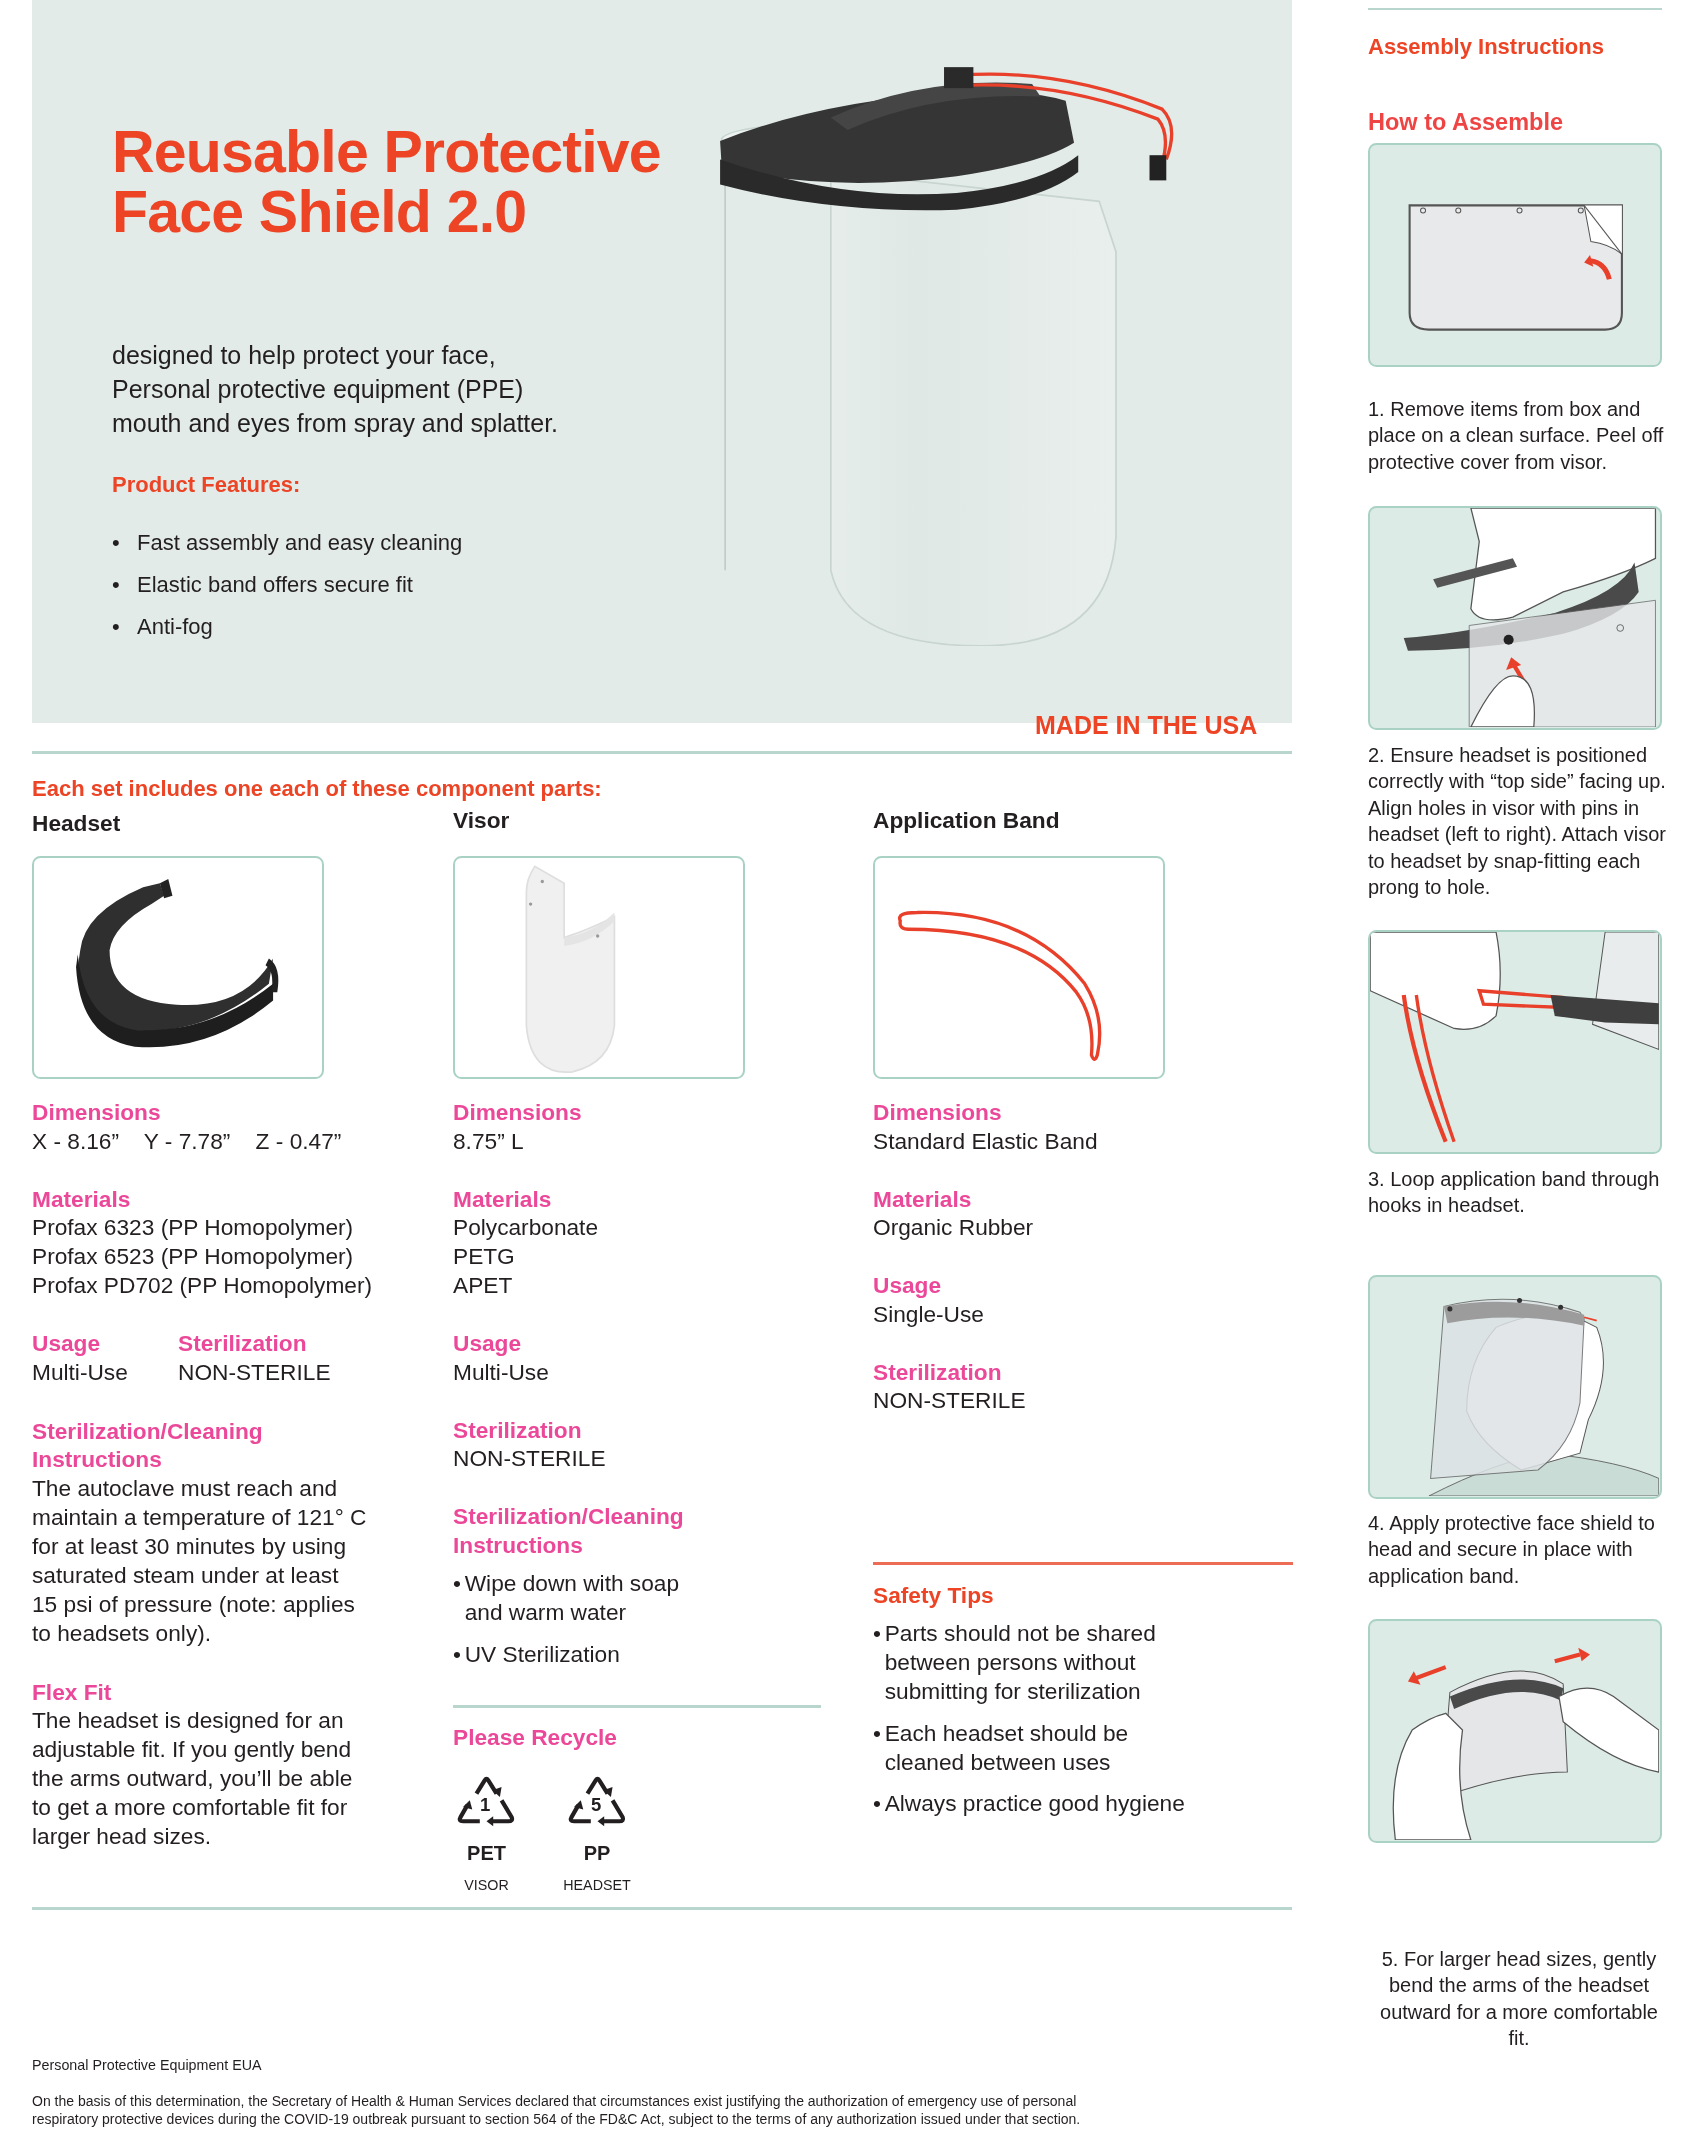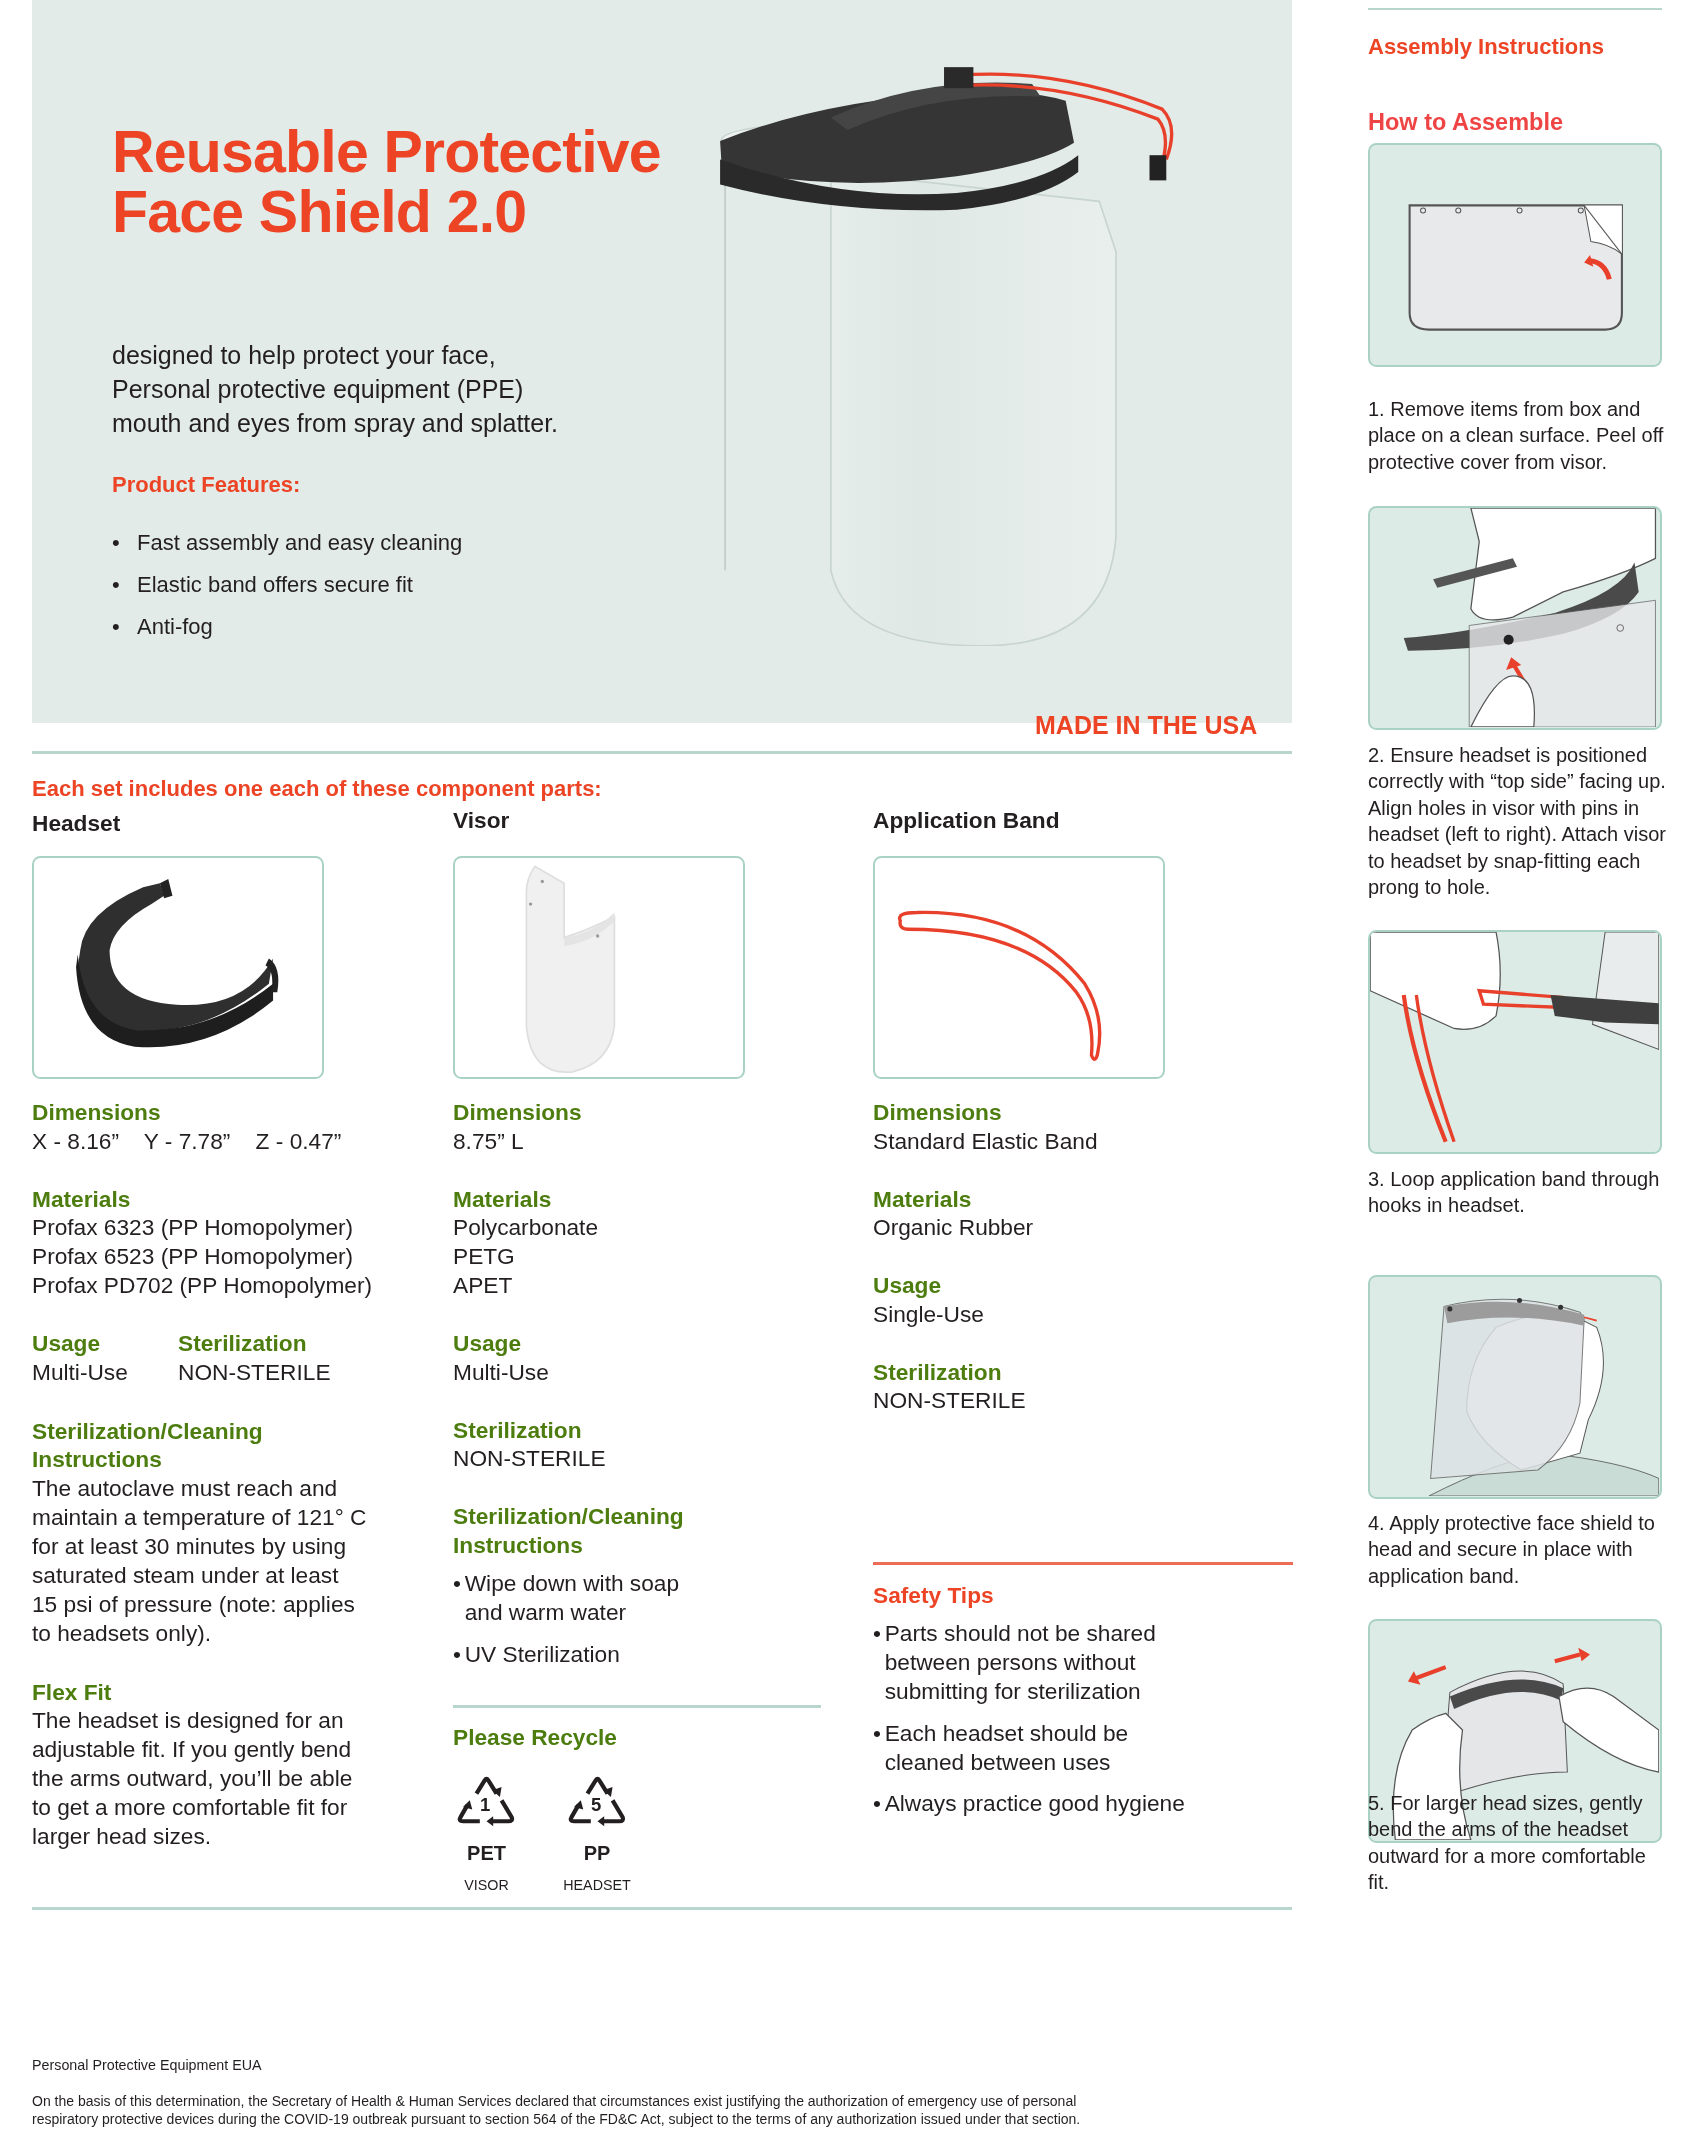--- a/index.html
+++ b/index.html
@@ -15,21 +15,21 @@
   .feat-list { left: 112px; top: 524px; list-style: none; font-size: 22px; }
   .feat-list li { height: 42px; line-height: 37px; }
   .feat-list li span.b { display: inline-block; width: 25px; }
   .made { left: 1035px; top: 695px; font-size: 25px; font-weight: bold; margin-top: 16px; }
   .shield { left: 705px; top: 67px; width: 520px; height: 579px; }
   .hr-teal { height: 2.5px; background: #b8d6cd; }
   .hr-red { height: 2.5px; background: #ec6c55; }
   .comp-h { left: 32px; top: 776px; font-size: 22px; font-weight: bold; }
   .col-h { font-size: 22.7px; font-weight: bold; }
   .imgbox { width: 292px; height: 223px; border: 2.5px solid #a9d2c4; border-radius: 8.4px; background: #fff; }
-  .lbl { font-size: 22.7px; font-weight: bold; color: #4d7c0f; line-height: 28.5px; }
+  .lbl { font-size: 22.7px; font-weight: bold; color: #ec4899; line-height: 28.5px; }
   .val { font-size: 22.7px; line-height: 29px; }
   .blist { list-style: none; font-size: 22.7px; line-height: 29px; }
   .blist li { padding-left: 11.7px; text-indent: -11.7px; margin-bottom: 12.6px; }
   .blist li::before { content: "\2022"; display: inline-block; width: 11.7px; text-indent: 0; }
   .rc-h1 { left: 1368px; top: 34px; font-size: 22px; font-weight: bold; }
   .rc-h2 { left: 1368px; top: 109px; font-size: 23.5px; font-weight: bold; }
   .stepbox { left: 1368px; width: 294px; height: 224px; border: 2.5px solid #a9d2c4; border-radius: 8.4px; background: #dcebe6; overflow: hidden; }
   .steptext { left: 1368px; width: 302px; font-size: 20px; line-height: 26.4px; }
   .rec-sym { width: 67px; height: 59px; }
   .rec-code { font-size: 20px; font-weight: bold; text-align: center; }
@@ -285,20 +285,20 @@
     <path d="M95 85 Q 180 40 230 75 L 235 180 Q 170 180 85 210 Z" fill="#e4e6e8" stroke="#555" stroke-width="1.2"></path>
     <path d="M95 90 Q 175 55 230 80 L 228 95 Q 175 70 100 105 Z" fill="#4a4a4a"></path>
     <path d="M30 261 Q 20 180 50 130 Q 70 115 90 110 L 110 130 Q 100 200 120 261 Z" fill="#ffffff" stroke="#555" stroke-width="1.5"></path>
     <path d="M225 90 Q 260 70 290 90 L 344 130 L 344 180 Q 290 170 230 120 Z" fill="#ffffff" stroke="#555" stroke-width="1.5"></path>
     <path d="M90 55 L 55 68" stroke="#e8402a" stroke-width="5"></path>
     <path d="M52 60 L 45 72 L 60 76 Z" fill="#e8402a"></path>
     <path d="M220 48 L 250 40" stroke="#e8402a" stroke-width="5"></path>
     <path d="M248 32 L 262 40 L 252 48 Z" fill="#e8402a"></path>
   </svg>
 </div>
-<div class="abs steptext" style="top:1790px;">5. For larger head sizes, gently bend the arms of the headset outward for a more comfortable fit.</div>
+<div class="abs steptext" style="top:1946px;text-align:center;">5. For larger head sizes, gently bend the arms of the headset outward for a more comfortable fit.</div>
 
 <div class="abs foot1">Personal Protective Equipment EUA</div>
 <div class="abs foot2">
   <div>On the basis of this determination, the Secretary of Health &amp; Human Services declared that circumstances exist justifying the authorization of emergency use of personal</div>
   <div>respiratory protective devices during the COVID-19 outbreak pursuant to section 564 of the FD&amp;C Act, subject to the terms of any authorization issued under that section.</div>
 </div>
 
 
 </body></html>

